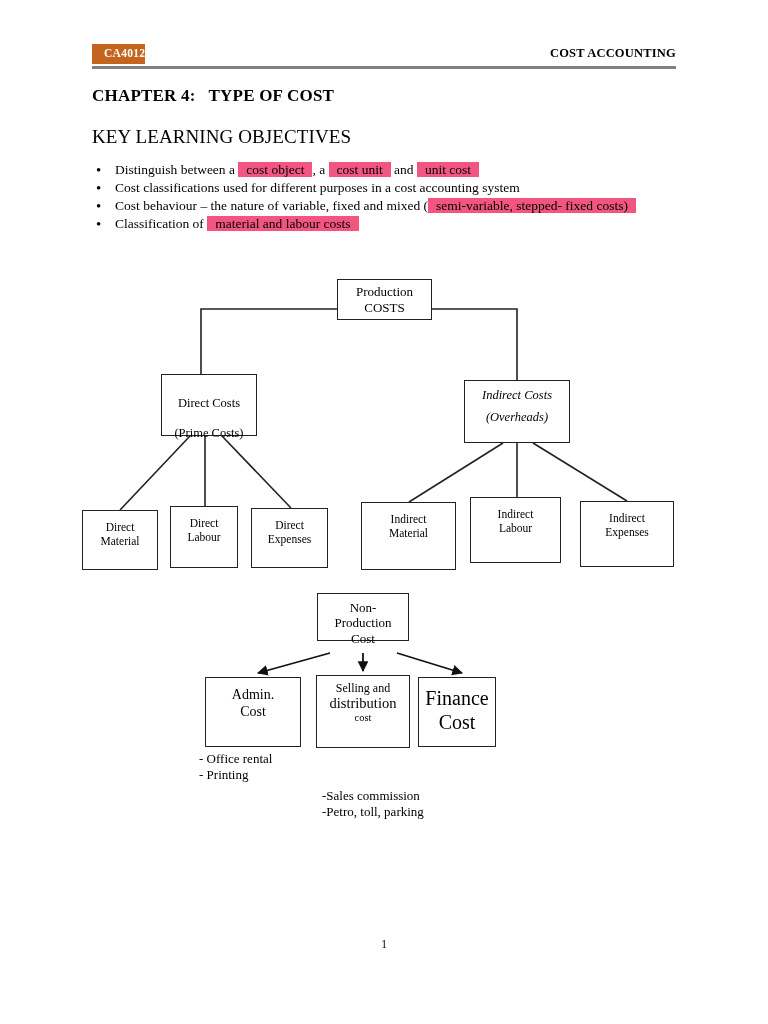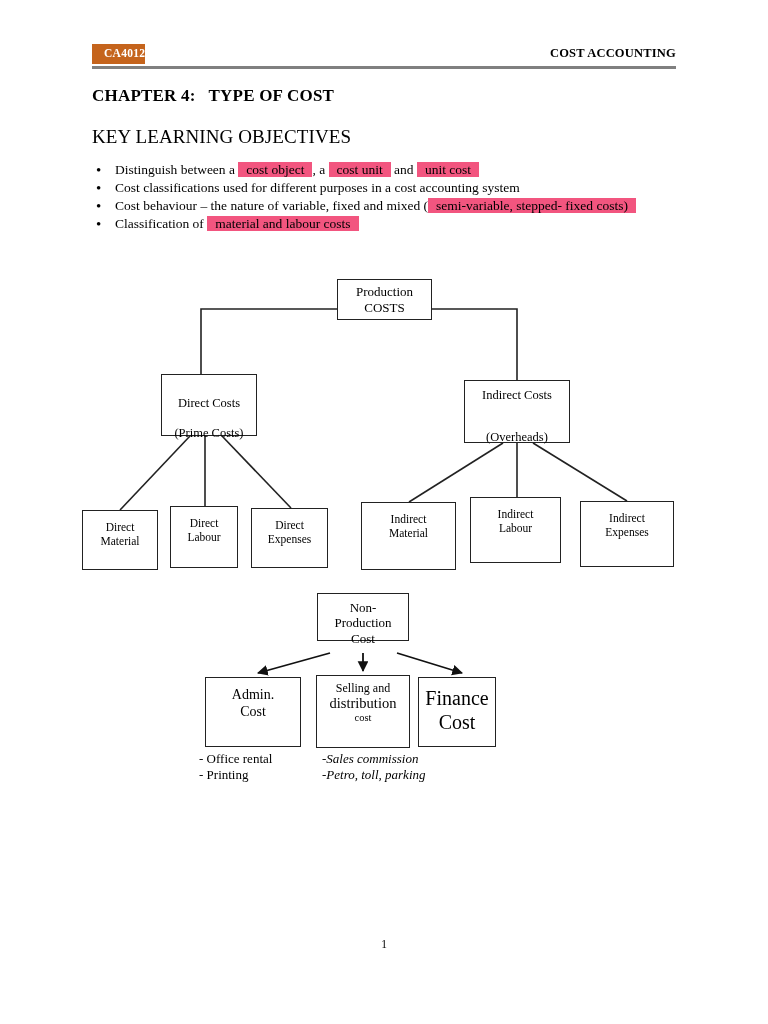--- a/index.html
+++ b/index.html
@@ -145,23 +145,23 @@
     left: 337px; top: 279px; width: 95px; height: 41px;
     font-size: 13px; justify-content: center;
   }
   #node-direct {
     left: 161px; top: 374px; width: 96px; height: 62px;
     font-size: 12.5px; padding-top: 21px;
   }
   #node-direct .ln + .ln { margin-top: 15px; }
   #node-indirect {
     left: 464px; top: 380px; width: 106px; height: 63px;
-    font-size: 12.5px; padding-top: 7px;
-  }
-  #node-indirect .ln + .ln { margin-top: 27px; }
+    font-size: 12.5px; padding-top: 7px; font-style: italic;
+  }
+  #node-indirect .ln + .ln { margin-top: 7px; }
 
   .leafbox {
     font-size: 11.5px;
     padding-top: 10px;
   }
   #node-direct-material { left: 82px;  top: 510px; width: 76px; height: 60px; }
   #node-direct-labour   { left: 170px; top: 506px; width: 68px; height: 62px; }
   #node-direct-expenses { left: 251px; top: 508px; width: 77px; height: 60px; }
   #node-indirect-material { left: 361px; top: 502px; width: 95px; height: 68px; }
   #node-indirect-labour   { left: 470px; top: 497px; width: 91px; height: 66px; }
@@ -188,21 +188,21 @@
     font-size: 20px; padding-top: 9px;
   }
 
   .note {
     position: absolute;
     font-size: 13px;
     line-height: 15.5px;
     white-space: pre-line;
   }
   #note-admin   { left: 199px; top: 751px; }
-  #note-selling { left: 322px; top: 751px; font-style: italic; }
+  #note-selling { left: 322px; top: 788px; }
 
   
   .page-number {
     position: absolute;
     left: 0;
     top: 938px;
     width: 768px;
     text-align: center;
     font-size: 11.5px;
   }

